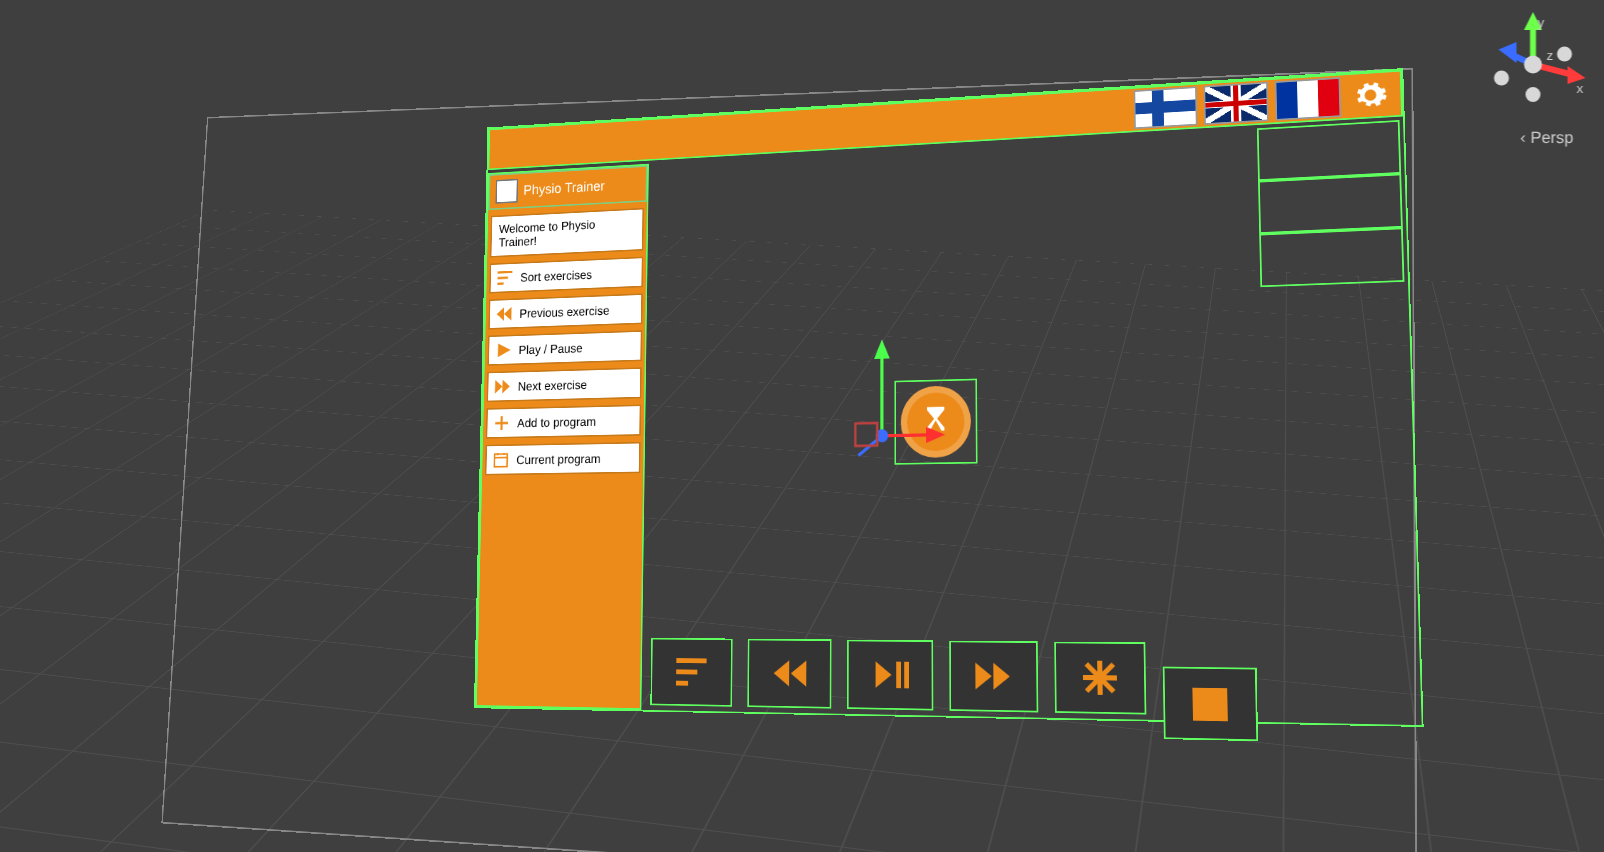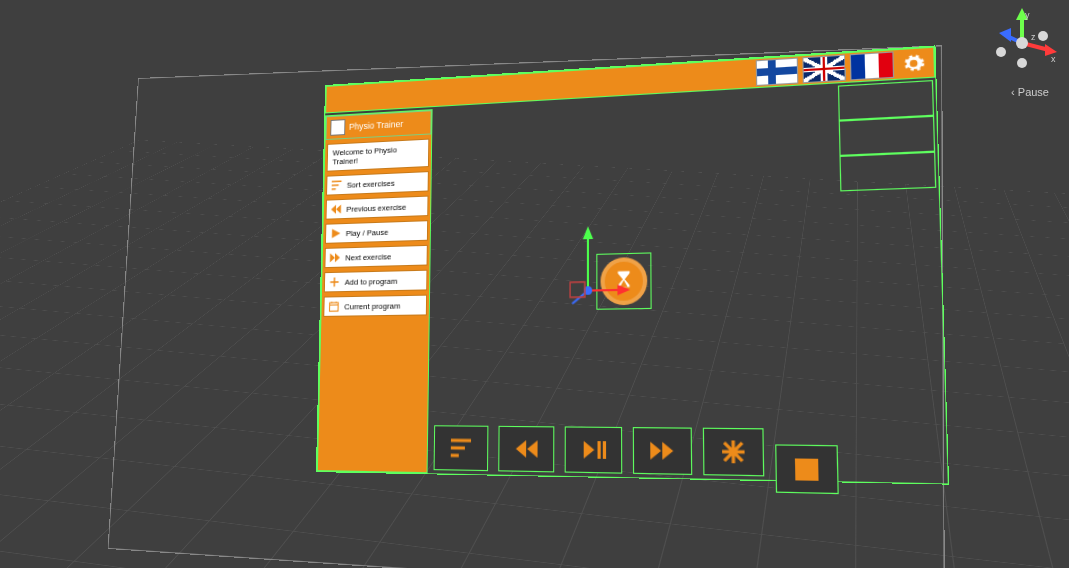--- a/index.html
+++ b/index.html
@@ -198,14 +198,14 @@
       <polygon points="35,0 29,12 41,12" fill="#6eff4c"></polygon>
     <text x="38" y="10" fill="#ccc" font-size="9">y</text>
     <line x1="35" y1="35" x2="20" y2="28" stroke="#3a6cff" stroke-width="4"></line>
       <polygon points="12,25 24,20 24,34" fill="#3a6cff"></polygon>
     <text x="44" y="32" fill="#ccc" font-size="9">z</text>
     <circle cx="35" cy="35" r="6" fill="#d8d8d8"></circle>
     <circle cx="35" cy="55" r="5" fill="#d8d8d8"></circle>
     <circle cx="14" cy="44" r="5" fill="#d8d8d8"></circle>
     <circle cx="56" cy="28" r="5" fill="#d8d8d8"></circle>
   </svg>
-  <div class="persp">Pause</div>
+  <div class="persp">Persp</div>
 </div>
 
 </body></html>

